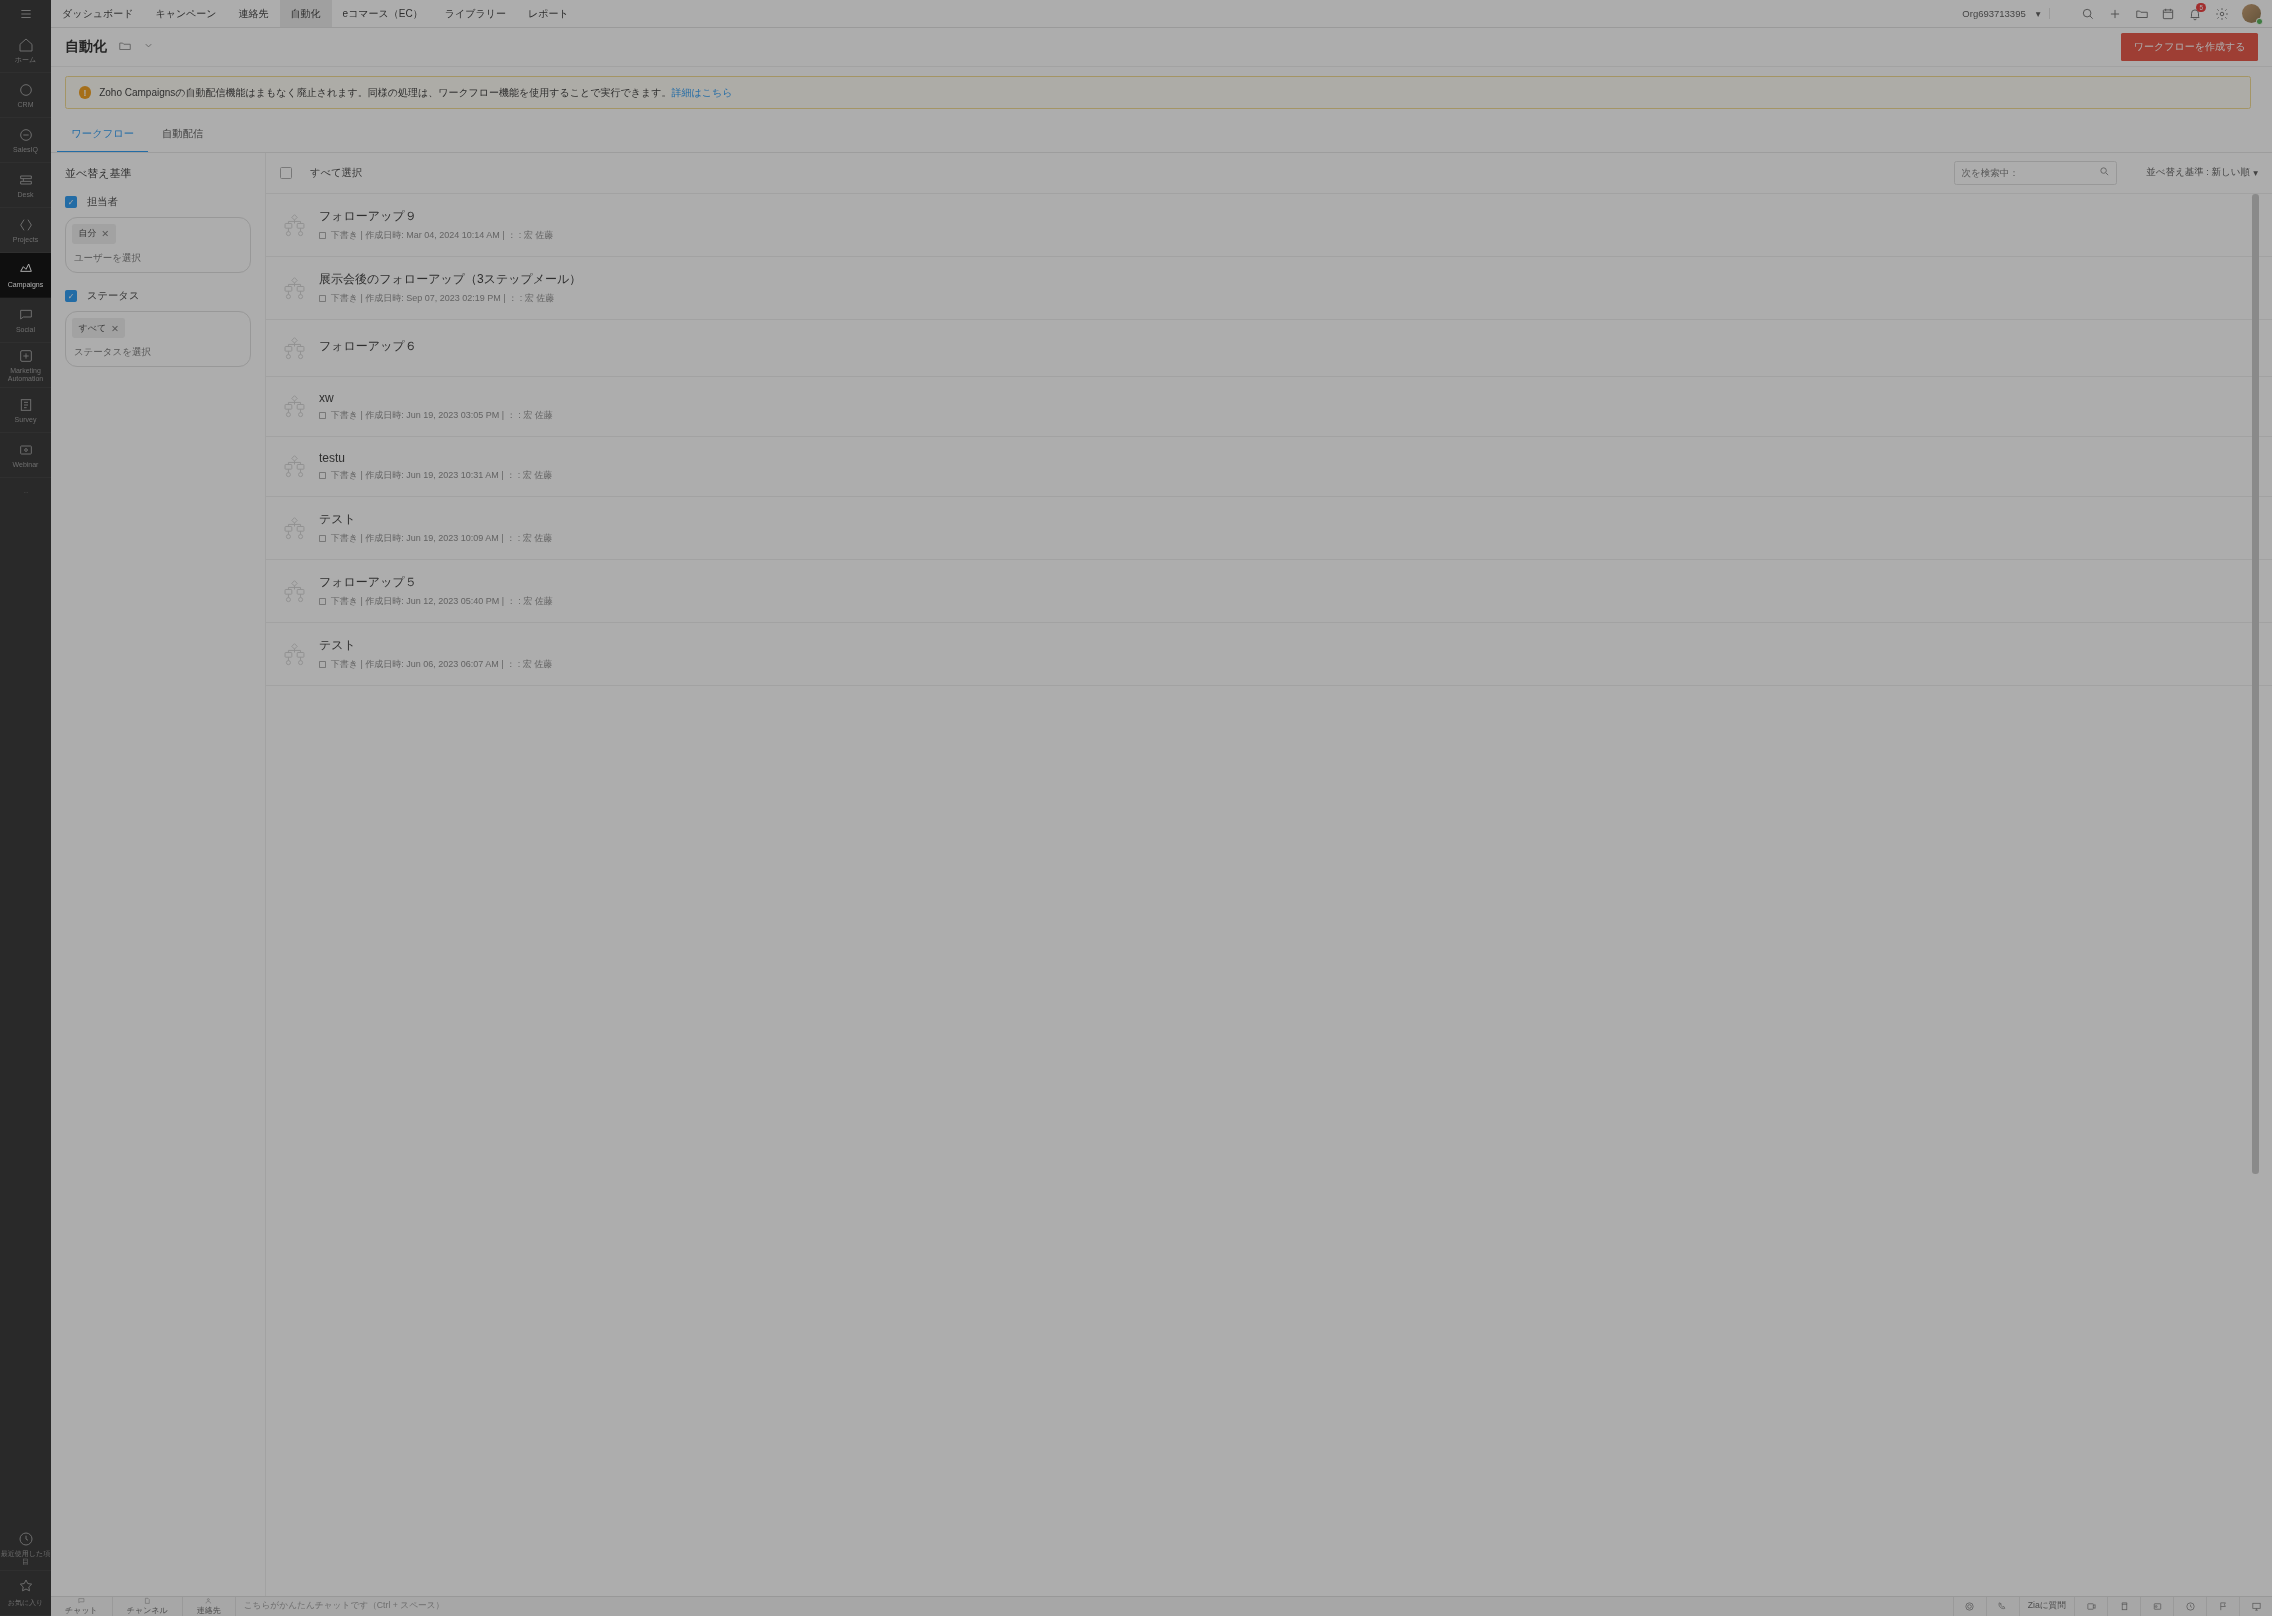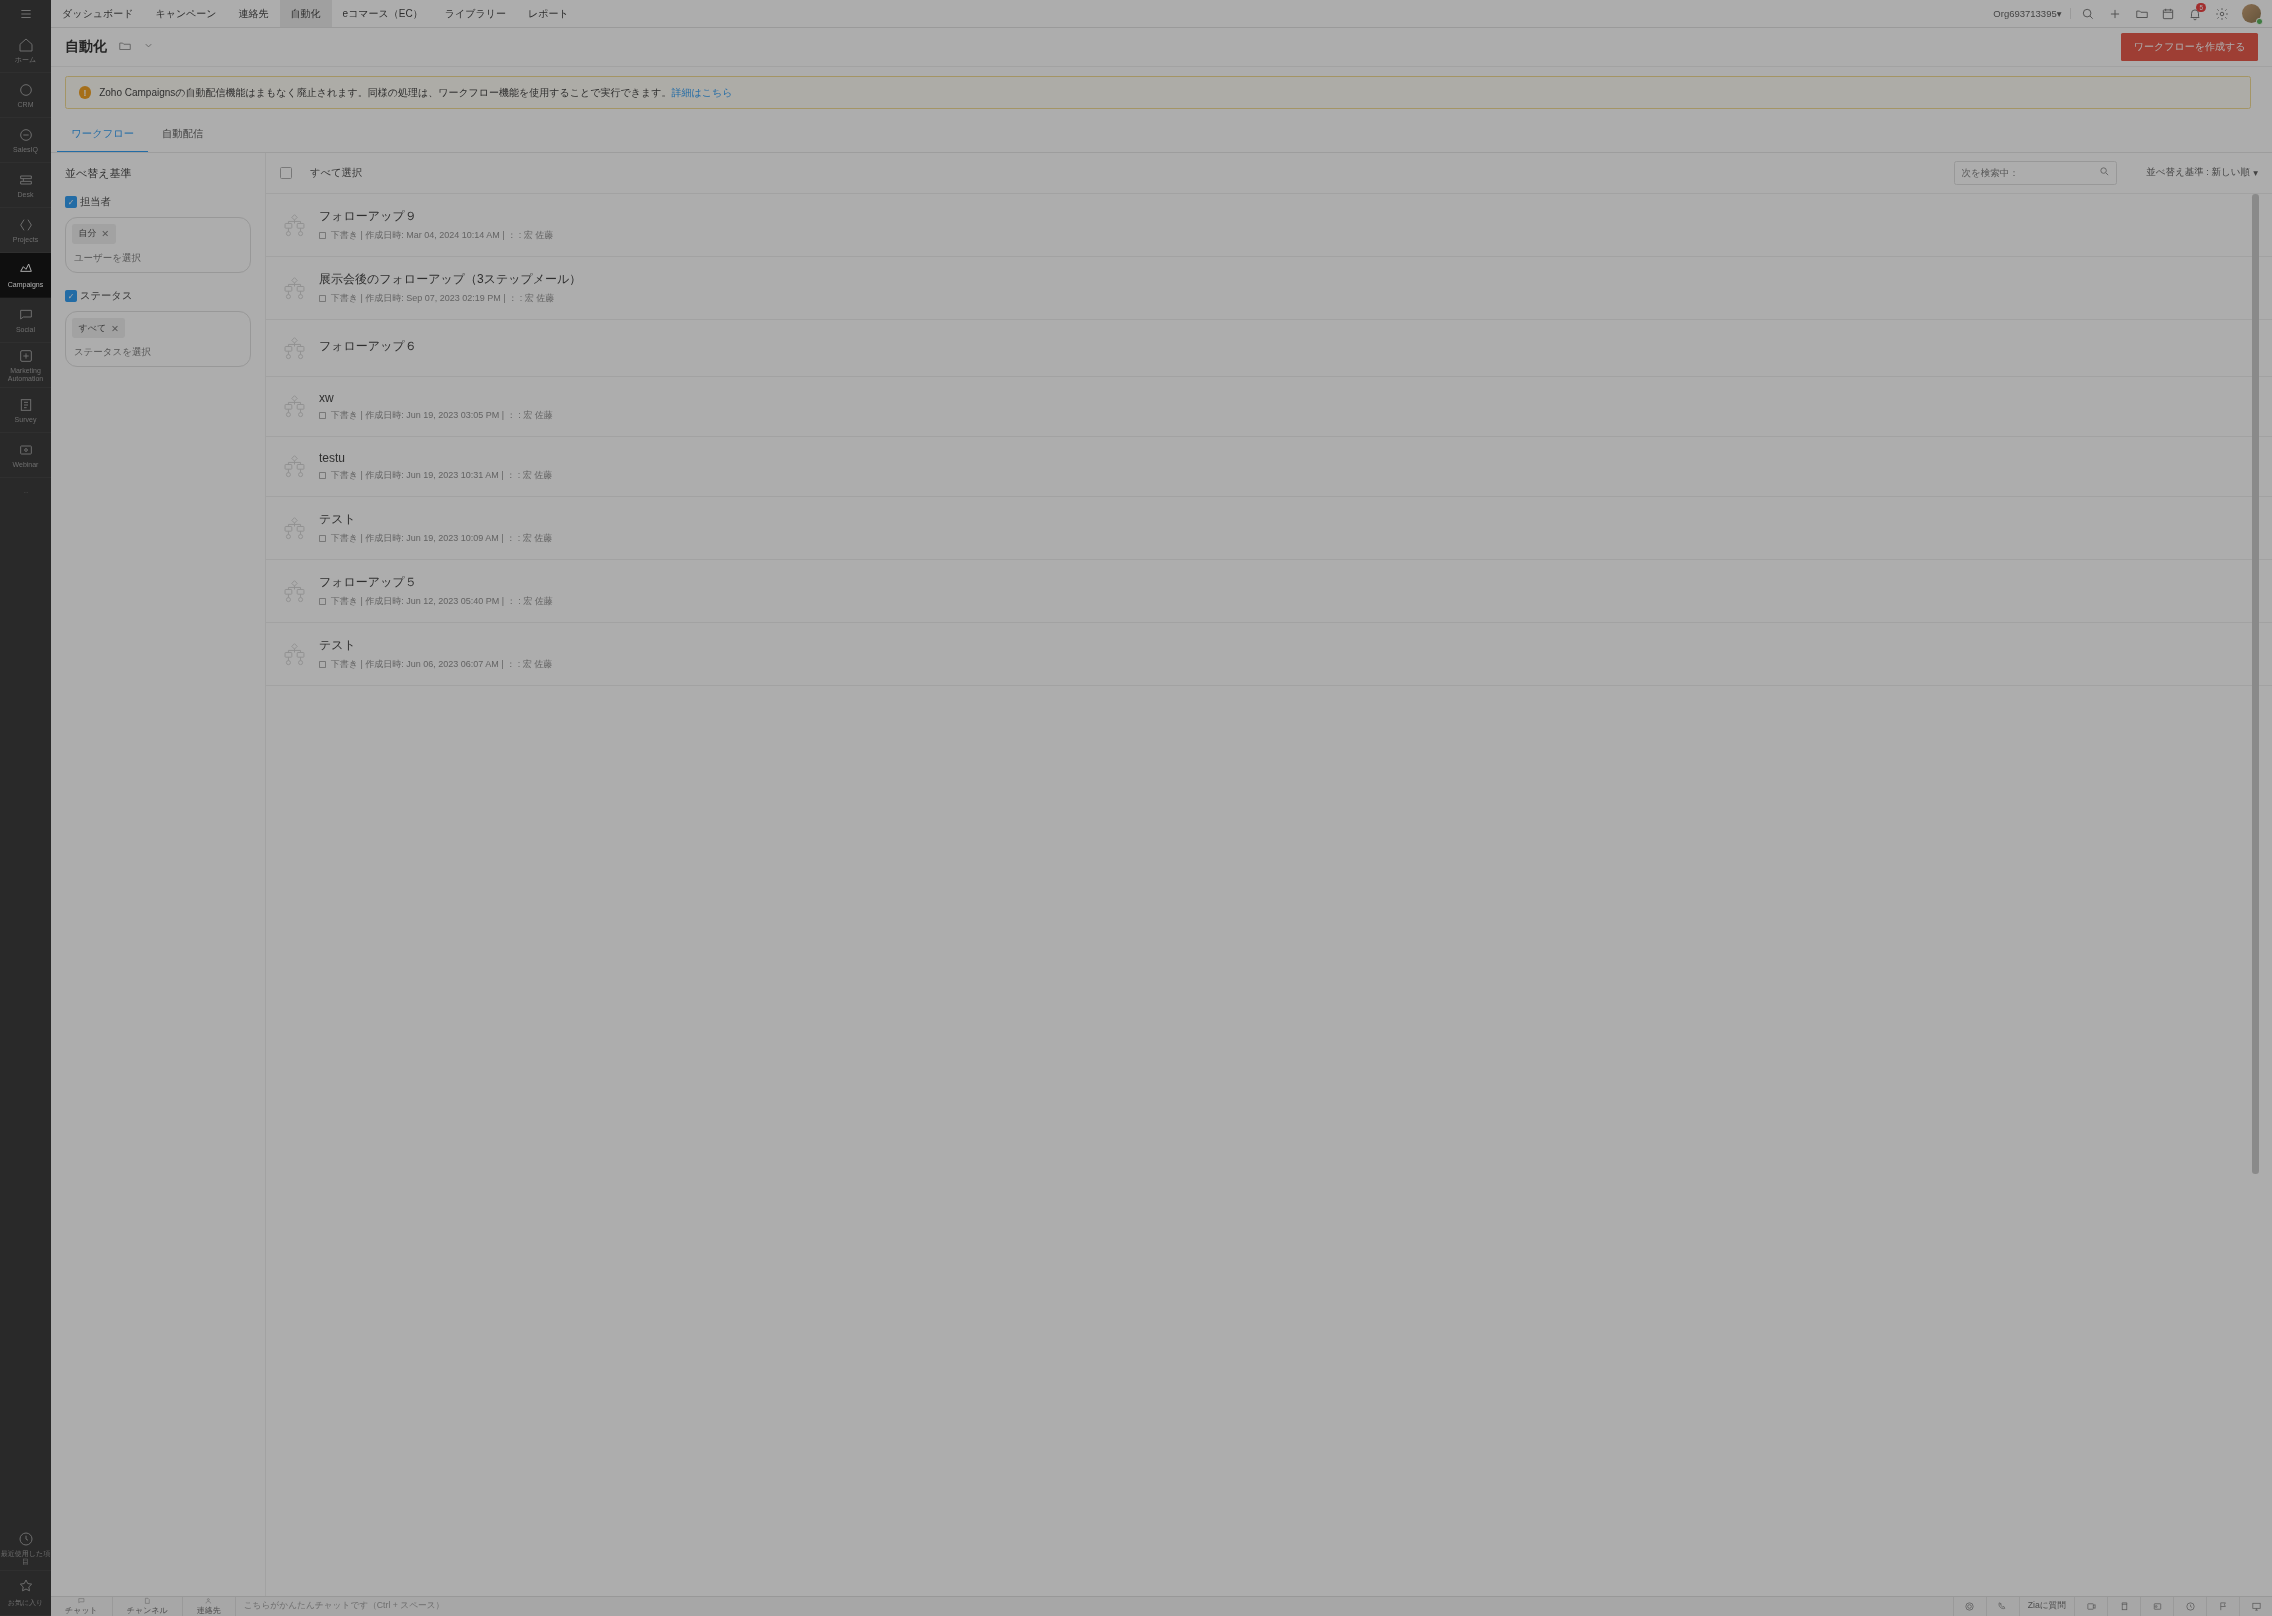--- a/index.html
+++ b/index.html
@@ -43,25 +43,25 @@
     .header-right {
       margin-left: auto;
       display: flex;
       align-items: center;
       gap: 4.7px;
       padding-right: 11px;
     }
     .org-switch {
       display: flex;
       align-items: center;
-      gap: 0;
+      gap: 10px;
       font-size: 9.5px;
       color: #555;
       padding-right: 8px;
-      margin-right: 2px;
+      margin-right: 23px;
       border-right: 0.8px solid #e0e0e0;
       cursor: pointer;
     }
     .header-icon {
       width: 22px; height: 22px;
       display: flex; align-items: center; justify-content: center;
       color: #666; cursor: pointer;
       position: relative;
     }
     .header-icon svg { width: 14px; height: 14px; stroke: currentColor; fill: none; stroke-width: 1.6; }
@@ -177,21 +177,21 @@
     }
     
     .filter-panel {
       width: 215px;
       background: #fff;
       border-right: 0.8px solid #eee;
       padding: 14px;
     }
     .filter-title { font-size: 11px; color: #333; margin-bottom: 14px; }
     .filter-group { margin-bottom: 16px; }
-    .filter-label { display: flex; align-items: center; gap: 3px; font-size: 10.3px; color: #444; margin-bottom: 8px; }
+    .filter-label { display: flex; align-items: center; gap: 10px; font-size: 10.3px; color: #444; margin-bottom: 8px; }
     .checkbox { width: 12px; height: 12px; border: 1.2px solid #888; border-radius: 1.6px; cursor: pointer; display: flex; align-items: center; justify-content: center; flex-shrink: 0; }
     .checkbox.checked { background: #2196f3; border-color: #2196f3; }
     .checkbox.checked::after { content: '✓'; color: #fff; font-size: 8px; }
     .filter-box {
       border: 0.8px solid #ddd;
       border-radius: 12px;
       padding: 6.3px;
     }
     .filter-chips { display: flex; flex-wrap: wrap; gap: 4.7px; margin-bottom: 4.7px; }
     .chip {

